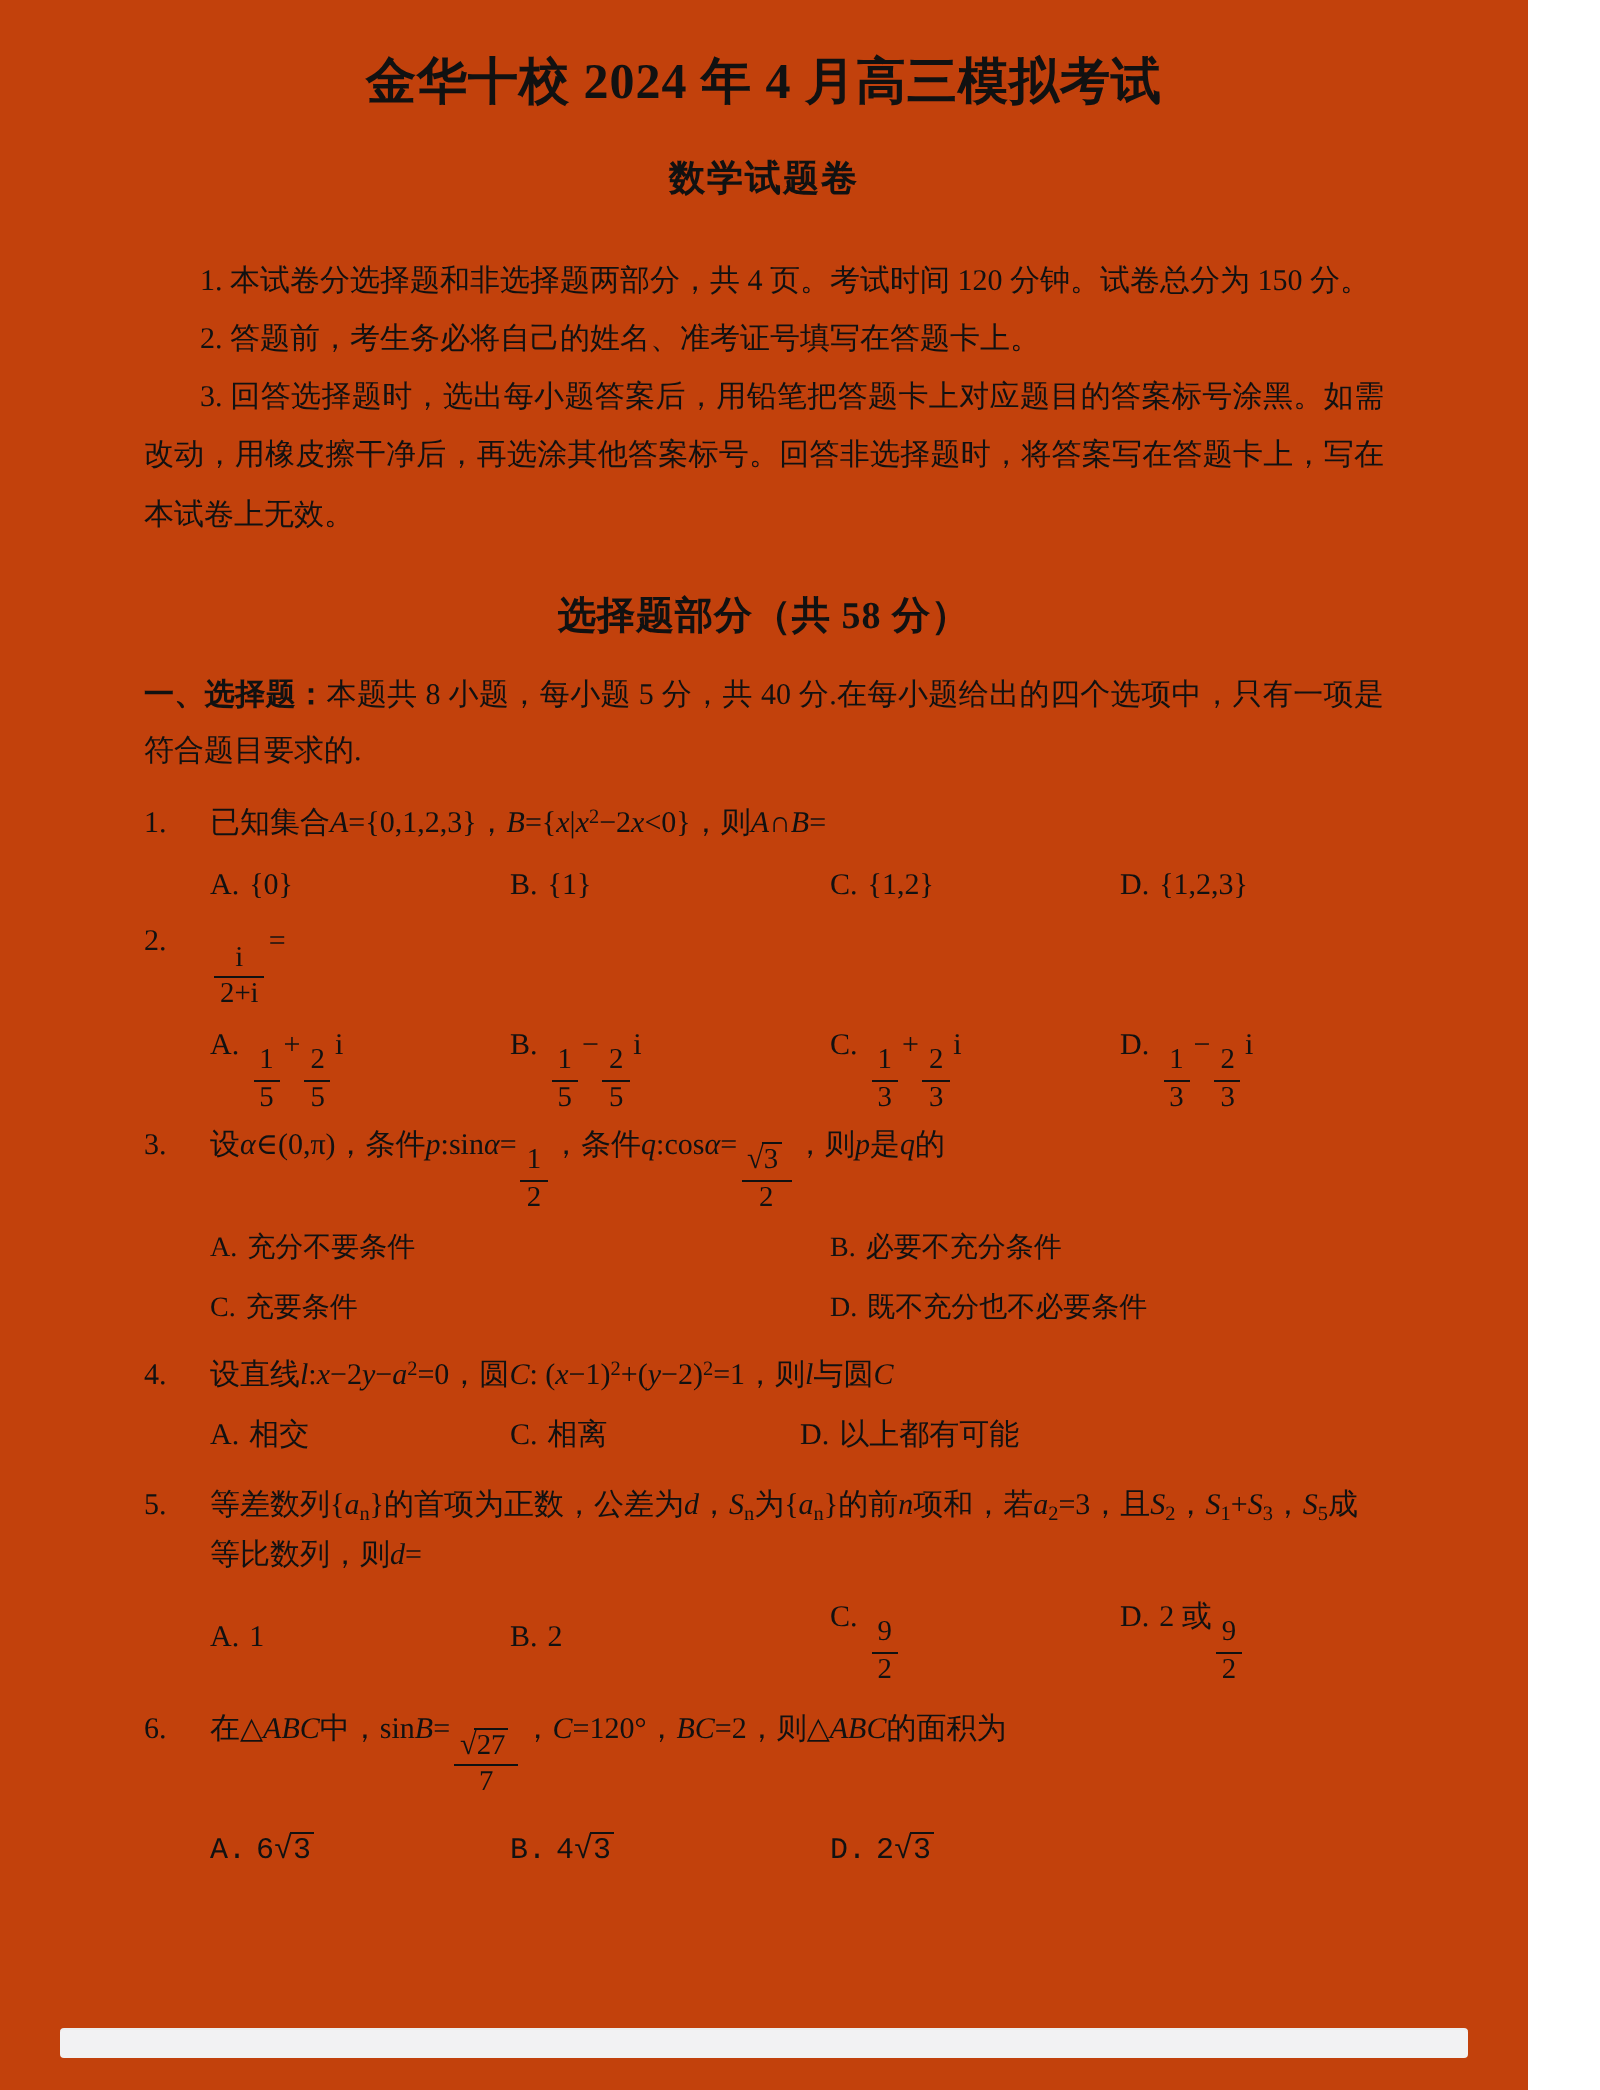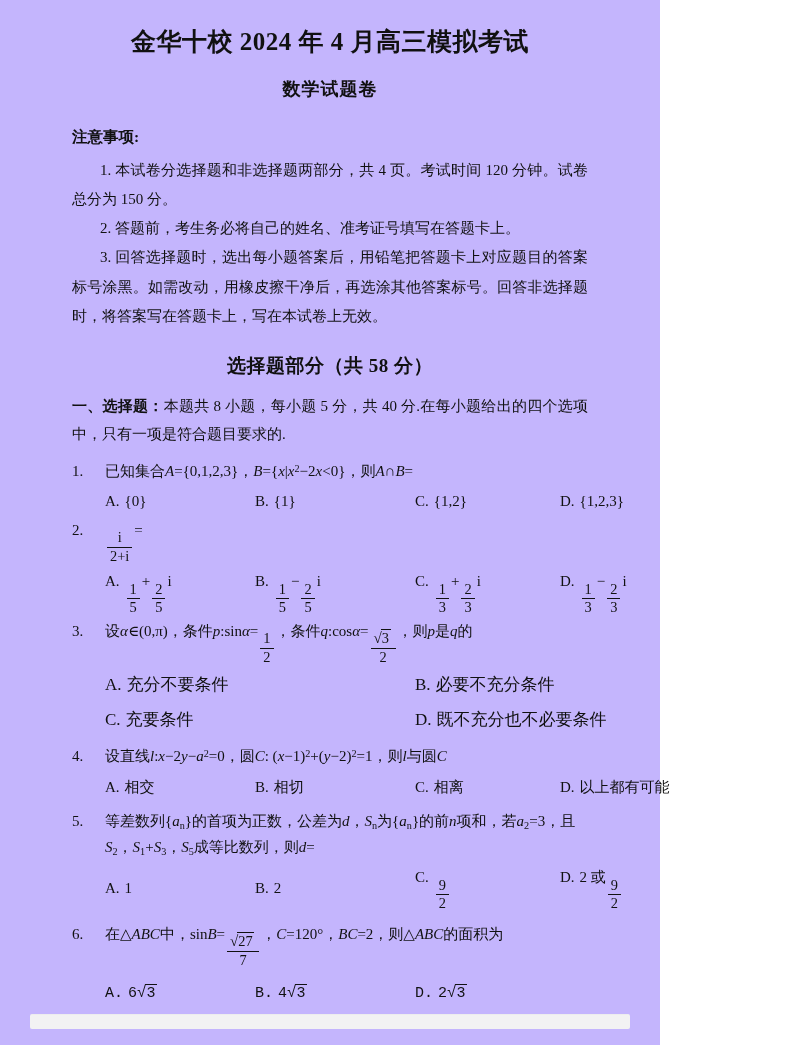--- a/index.html
+++ b/index.html
@@ -11,23 +11,23 @@
     width: 800px;
     height: 1045px;
     position: relative;
     font-family: "Liberation Serif", "DejaVu Serif", serif;
     color: #111111;
     overflow: hidden;
   }
   .page {
     position: absolute;
     left: 0; top: 0;
-    width: 660px;
+    width: 764px;
     height: 1045px;
-    background: #c4b5fd;
+    background: #c2410c;
     box-sizing: border-box;
     padding: 0 72px;
   }
 
   
   .doc-title {
     text-align: center;
     font-weight: bold;
     font-size: 25px;
     letter-spacing: 0.5px;
@@ -107,21 +107,21 @@
     flex: 0 0 auto;
   }
   .opt.c1 { width: 150px; }
   .opt.c2 { width: 160px; }
   .opt.c3 { width: 145px; }
   .opt.c4 { width: auto; }
 
   .q-opts-stack { padding-left: 33px; }
   .q-opts-stack .row {
     display: flex;
-    font-size: 17px;
+    font-size: 14px;
     line-height: 1.7;
     margin-top: 6px;
   }
   .q-opts-stack .row .opt.h1 { width: 310px; }
 
   
   i, .mi {
     font-style: italic;
   }
   .frac {
@@ -170,21 +170,20 @@
 </style>
 </head>
 <body>
 
 <div class="page">
 
   <div class="doc-title">金华十校 2024 年 4 月高三模拟考试</div>
   <div class="doc-subtitle">数学试题卷</div>
 
   <div class="notice">
-    <div class="notice-heading">注意事项:</div>
     <p class="notice-item">1. 本试卷分选择题和非选择题两部分，共 4 页。考试时间 120 分钟。试卷总分为 150 分。</p>
     <p class="notice-item">2. 答题前，考生务必将自己的姓名、准考证号填写在答题卡上。</p>
     <p class="notice-item">3. 回答选择题时，选出每小题答案后，用铅笔把答题卡上对应题目的答案标号涂黑。如需改动，用橡皮擦干净后，再选涂其他答案标号。回答非选择题时，将答案写在答题卡上，写在本试卷上无效。</p>
   </div>
 
   <div class="section-header">选择题部分（共 58 分）</div>
   <p class="section-intro"><b>一、选择题：</b><span>本题共 8 小题，每小题 5 分，共 40 分.在每小题给出的四个选项中，只有一项是符合题目要求的.</span></p>
 
   <div class="q">
     <div class="q-stem">
@@ -262,21 +261,20 @@
     </div>
   </div>
 
   <div class="q" style="margin-top:9px;">
     <div class="q-stem">
       <span class="q-num">4.</span>
       <span class="q-body"><span>设直线</span><i>l</i><span>:</span><i>x</i><span>−2</span><i>y</i><span>−</span><i>a</i><sup>2</sup><span>=0，圆</span><i>C</i><span>: (</span><i>x</i><span>−1)</span><sup>2</sup><span>+(</span><i>y</i><span>−2)</span><sup>2</sup><span>=1，则</span><i>l</i><span>与圆</span><i>C</i></span>
     </div>
     <div class="q-opts">
       <span class="opt c1"><span>A.</span><span class="sp"></span><span>相交</span></span>
-      <span class="opt c2"><span>B.</span><span class="sp"></span><span>相切</span></span>
       <span class="opt c3"><span>C.</span><span class="sp"></span><span>相离</span></span>
       <span class="opt c4"><span>D.</span><span class="sp"></span><span>以上都有可能</span></span>
     </div>
   </div>
 
   <div class="q" style="margin-top:9px;">
     <div class="q-stem">
       <span class="q-num">5.</span>
       <span class="q-body"><span>等差数列{</span><i>a</i><sub>n</sub><span>}的首项为正数，公差为</span><i>d</i><span>，</span><i>S</i><sub>n</sub><span>为{</span><i>a</i><sub>n</sub><span>}的前</span><i>n</i><span>项和，若</span><i>a</i><sub>2</sub><span>=3，且</span><i>S</i><sub>2</sub><span>，</span><i>S</i><sub>1</sub><span>+</span><i>S</i><sub>3</sub><span>，</span><i>S</i><sub>5</sub><span>成等比数列，则</span><i>d</i><span>=</span></span>
     </div>

